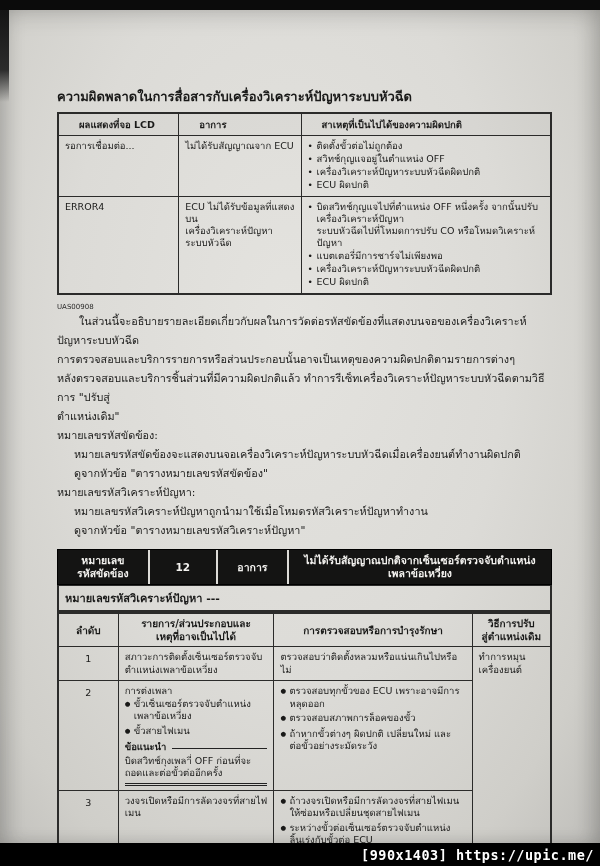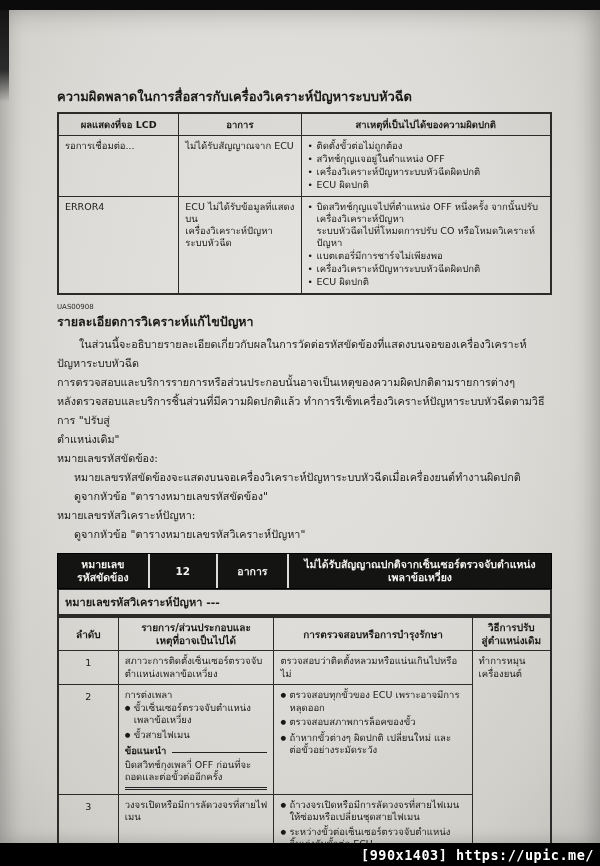--- a/index.html
+++ b/index.html
@@ -12,21 +12,21 @@
   .top-edge{position:absolute;top:0;left:0;width:600px;height:10px;background:#0b0b0b;}
   .left-edge{position:absolute;top:10px;left:0;width:9px;height:92px;
          background:linear-gradient(180deg,#141414 0%,#2c2c2c 65%,rgba(60,60,58,0) 100%);}
   .content{position:absolute;left:57px;top:86px;width:495px;}
 
   .doc-title{font-size:13px;font-weight:bold;margin:0 0 5px 0;}
 
   table{border-collapse:collapse;width:100%;}
   .comm{border:2px solid #2b2b2a;}
   .comm th,.comm td{border:1px solid #2b2b2a;}
-  .comm th{font-size:9.5px;font-weight:bold;text-align:center;padding:3px 8px;background:rgba(0,0,0,0.02);}
+  .comm th{font-size:9.5px;font-weight:bold;text-align:left;padding:3px 20px;background:rgba(0,0,0,0.02);}
   .comm td{font-size:9.5px;line-height:12px;vertical-align:top;padding:4px 6px;}
   .pre{white-space:pre-line;}
 
   .bullet{display:flex;align-items:flex-start;margin:0 0 1px 0;}
   .bullet .mk{flex:0 0 auto;width:9px;}
   .bullet .mk.dot::before{content:"•";font-size:9px;line-height:12px;}
   .bullet .mk.disc::before{content:"●";font-size:6.5px;line-height:12.5px;position:relative;top:-1px;}
   .bullet .bt{flex:1;}
 
   .code-label{font-size:7px;margin:8px 0 1px 0;color:#2a2a29;}
@@ -131,36 +131,36 @@
             <div class="bullet">
                 <span class="mk dot"></span>
                 <span class="bt pre">ECU ผิดปกติ</span>
               </div>
           </td>
         </tr>
       </tbody>
     </table>
 
     <div class="code-label">UAS00908</div>
-    <div class="sec-heading">รายละเอียดการวิเคราะห์แก้ไขปัญหา</div>
 
     <div>
       <div class="body-line indent">ในส่วนนี้จะอธิบายรายละเอียดเกี่ยวกับผลในการวัดต่อรหัสขัดข้องที่แสดงบนจอของเครื่องวิเคราะห์ปัญหาระบบหัวฉีด</div>
       <div class="body-line">การตรวจสอบและบริการรายการหรือส่วนประกอบนั้นอาจเป็นเหตุของความผิดปกติตามรายการต่างๆ</div>
       <div class="body-line">หลังตรวจสอบและบริการชิ้นส่วนที่มีความผิดปกติแล้ว ทำการรีเซ็ทเครื่องวิเคราะห์ปัญหาระบบหัวฉีดตามวิธีการ "ปรับสู่</div>
       <div class="body-line">ตำแหน่งเดิม"</div>
     </div>
 
     <div class="gap-top">
       <div class="body-line">หมายเลขรหัสขัดข้อง:</div>
       <div class="body-line sub-detail">หมายเลขรหัสขัดข้องจะแสดงบนจอเครื่องวิเคราะห์ปัญหาระบบหัวฉีดเมื่อเครื่องยนต์ทำงานผิดปกติ</div>
       <div class="body-line sub-detail">ดูจากหัวข้อ "ตารางหมายเลขรหัสขัดข้อง"</div>
     </div>
     <div>
       <div class="body-line">หมายเลขรหัสวิเคราะห์ปัญหา:</div>
+      <div class="body-line sub-detail">หมายเลขรหัสวิเคราะห์ปัญหาถูกนำมาใช้เมื่อโหมดรหัสวิเคราะห์ปัญหาทำงาน</div>
       <div class="body-line sub-detail">ดูจากหัวข้อ "ตารางหมายเลขรหัสวิเคราะห์ปัญหา"</div>
     </div>
 
     <div class="banner">
       <div class="cell bc1 pre">หมายเลข
 รหัสขัดข้อง</div>
       <div class="cell bc2">12</div>
       <div class="cell bc3">อาการ</div>
       <div class="cell bc4 pre">ไม่ได้รับสัญญาณปกติจากเซ็นเซอร์ตรวจจับตำแหน่ง
 เพลาข้อเหวี่ยง</div>

